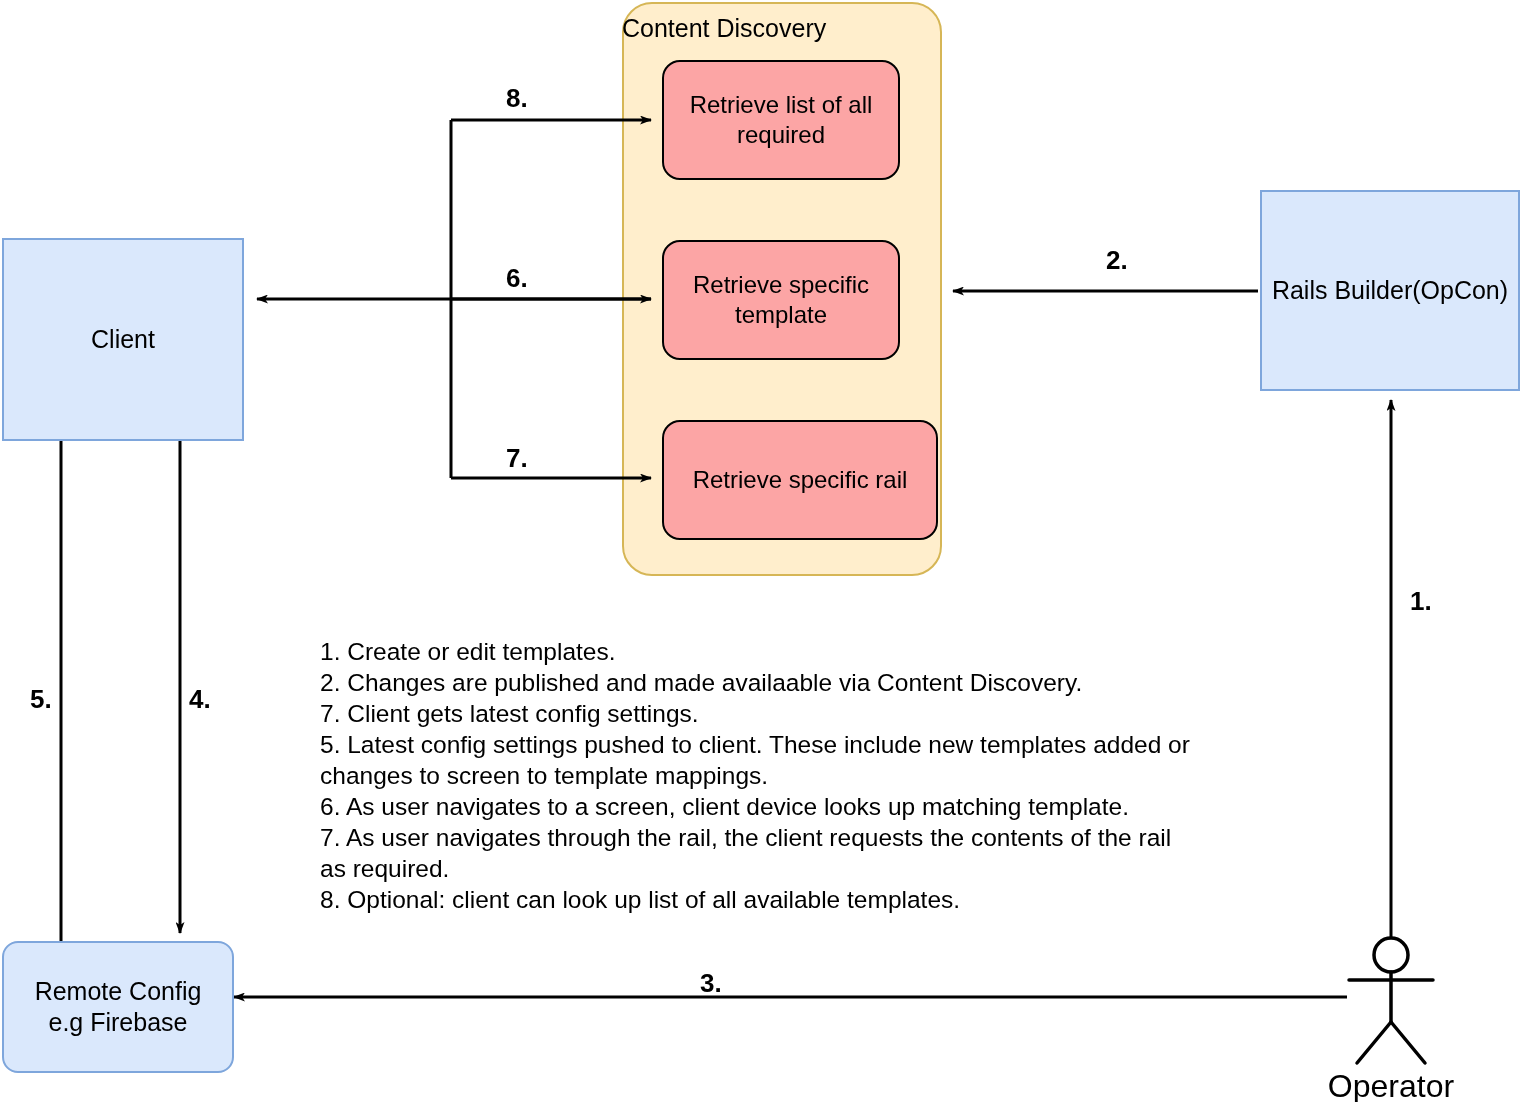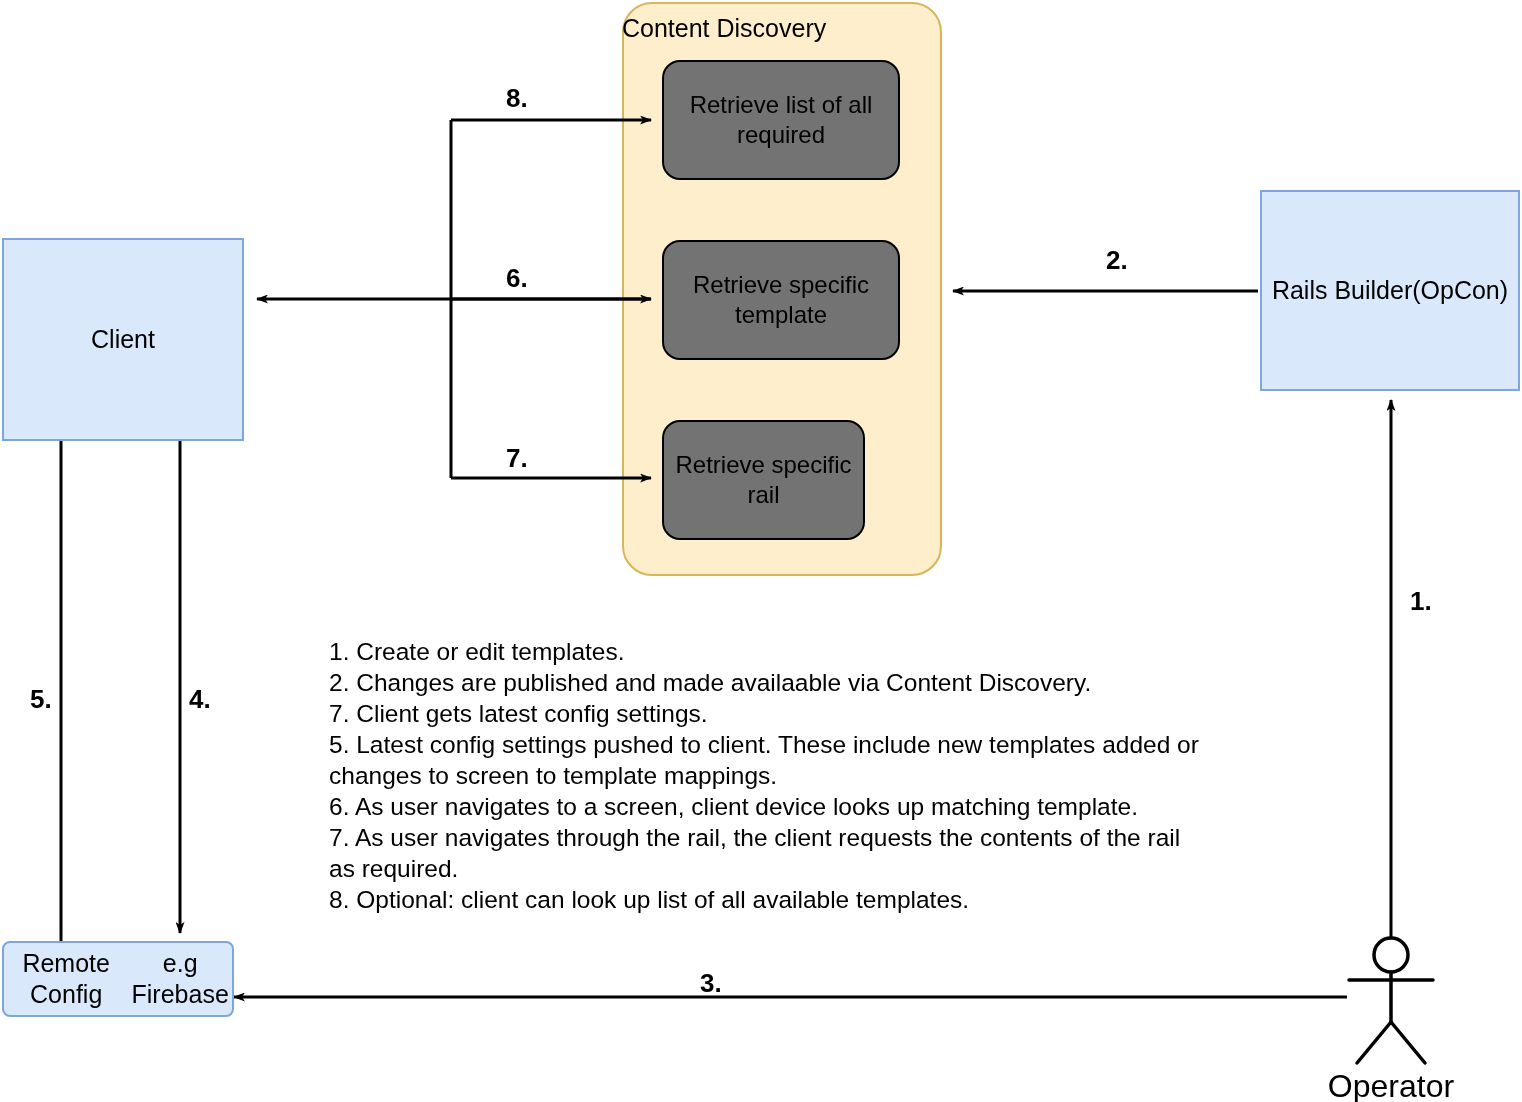--- a/index.html
+++ b/index.html
@@ -41,21 +41,21 @@
   .node-blue {
     background: #dae8fc;
     border: 2px solid #7ea6dc;
     font-size: 25px;
     color: #000;
   }
   .node-blue.rounded {
     border-radius: 16px;
   }
   .node-white {
-    background: #737373;
+    background: #fca5a5;
     border: 2.5px solid #000000;
     border-radius: 18px;
     font-size: 24px;
     color: #000;
   }
   .group-yellow {
     position: absolute;
     background: #ffeecc;
     border: 2.5px solid #d6b656;
     border-radius: 30px;
@@ -73,21 +73,21 @@
     position: absolute;
     font-size: 26px;
     font-weight: bold;
     color: #000;
     white-space: nowrap;
   }
 
   
   #legend {
     position: absolute;
-    left: 329px;
+    left: 320px;
     top: 636px;
     width: 880px;
     font-size: 24.5px;
     line-height: 31px;
     color: #000;
   }
   #legend .legend-line {
     white-space: pre-wrap;
   }
 
@@ -159,41 +159,41 @@
       <line x1="1349" y1="980" x2="1433" y2="980"></line>
       <line x1="1391" y1="1022" x2="1357" y2="1063"></line>
       <line x1="1391" y1="1022" x2="1425" y2="1063"></line>
     </g>
   </svg>
 
   <div class="node node-blue" style="left:2px; top:198px; width:242px; height:203px;margin-top:40px;">
     <span>Client</span>
   </div>
 
-  <div class="node node-blue rounded" style="left:2px; top:941px; width:232px; height:76px; flex-direction:row;border-radius:8px;">
+  <div class="node node-blue rounded" style="left:2px; top:941px; width:232px; height:132px; flex-direction:column;">
     <span>Remote Config</span>
     <span>e.g Firebase</span>
   </div>
 
   <div class="node node-blue" style="left:1260px; top:190px; width:260px; height:201px; flex-direction:row;">
     <span>Rails Builder</span>
     <span>(OpCon)</span>
   </div>
 
   <div class="node node-white" style="left:662px; top:60px; width:238px; height:120px; flex-direction:column;">
     <span>Retrieve list of all</span>
     <span>required</span>
   </div>
 
   <div class="node node-white" style="left:662px; top:240px; width:238px; height:120px; flex-direction:column;text-align:center;">
     <span>Retrieve specific</span>
     <span>template</span>
   </div>
 
-  <div class="node node-white" style="left:662px; top:420px; width:203px; height:120px;">
+  <div class="node node-white" style="left:662px; top:420px; width:276px; height:120px;">
     <span>Retrieve specific rail</span>
   </div>
 
   <div class="edge-label" style="left:506px; top:83px;">8.</div>
 
   <div class="edge-label" style="left:506px; top:263px;">6.</div>
 
   <div class="edge-label" style="left:506px; top:443px;">7.</div>
 
   <div class="edge-label" style="left:1106px; top:245px;">2.</div>

